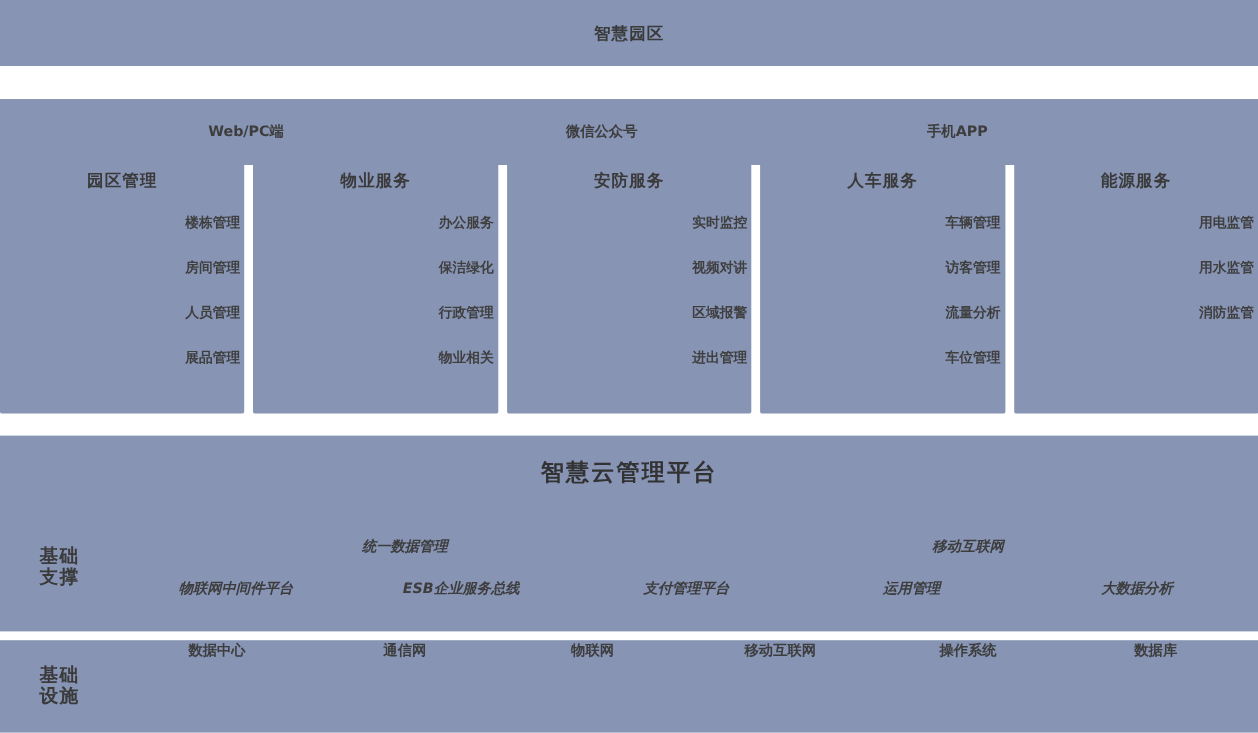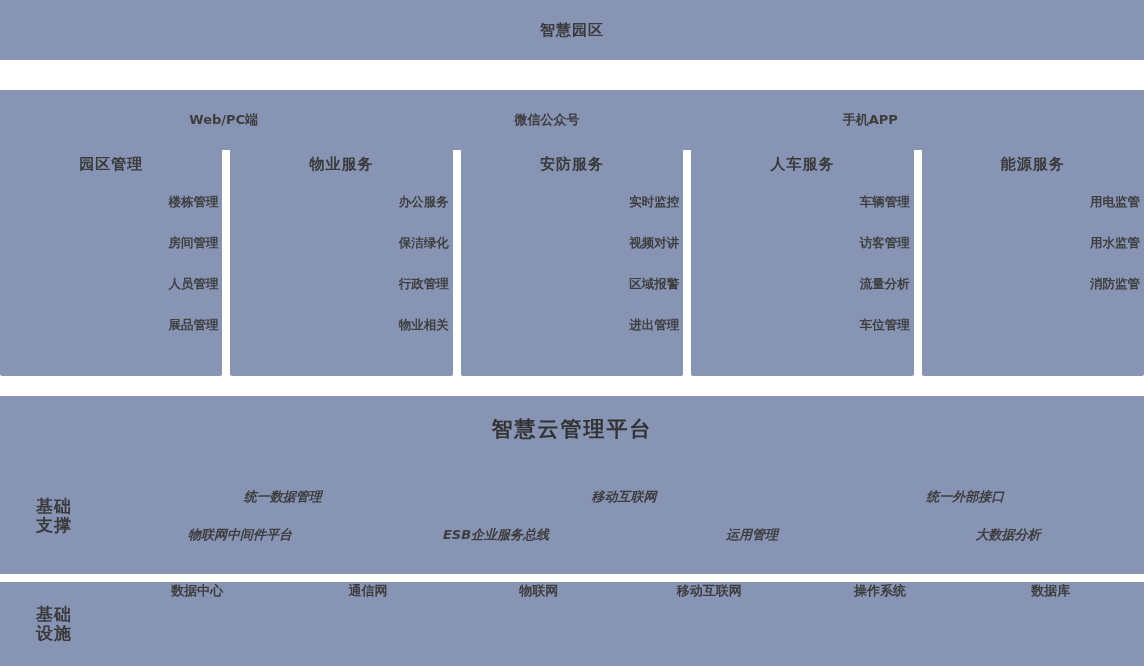--- a/index.html
+++ b/index.html
@@ -281,25 +281,25 @@
 
   <div class="band" id="support-band">
     <div class="side-label">
       <div>基础</div>
       <div>支撑</div>
     </div>
     <div id="support-inner">
       <div class="support-top-row">
         <div class="cell">统一数据管理</div>
         <div class="cell">移动互联网</div>
-        <div class="cell">统一外部接口</div>
       </div>
       <div class="support-bottom-row">
         <div class="cell">物联网中间件平台</div>
         <div class="cell">ESB企业服务总线</div>
+        <div class="cell">支付管理平台</div>
         <div class="cell">运用管理</div>
         <div class="cell">大数据分析</div>
       </div>
     </div>
   </div>
 
   <div class="band" id="infra-band">
     <div class="side-label">
       <div>基础</div>
       <div>设施</div>

